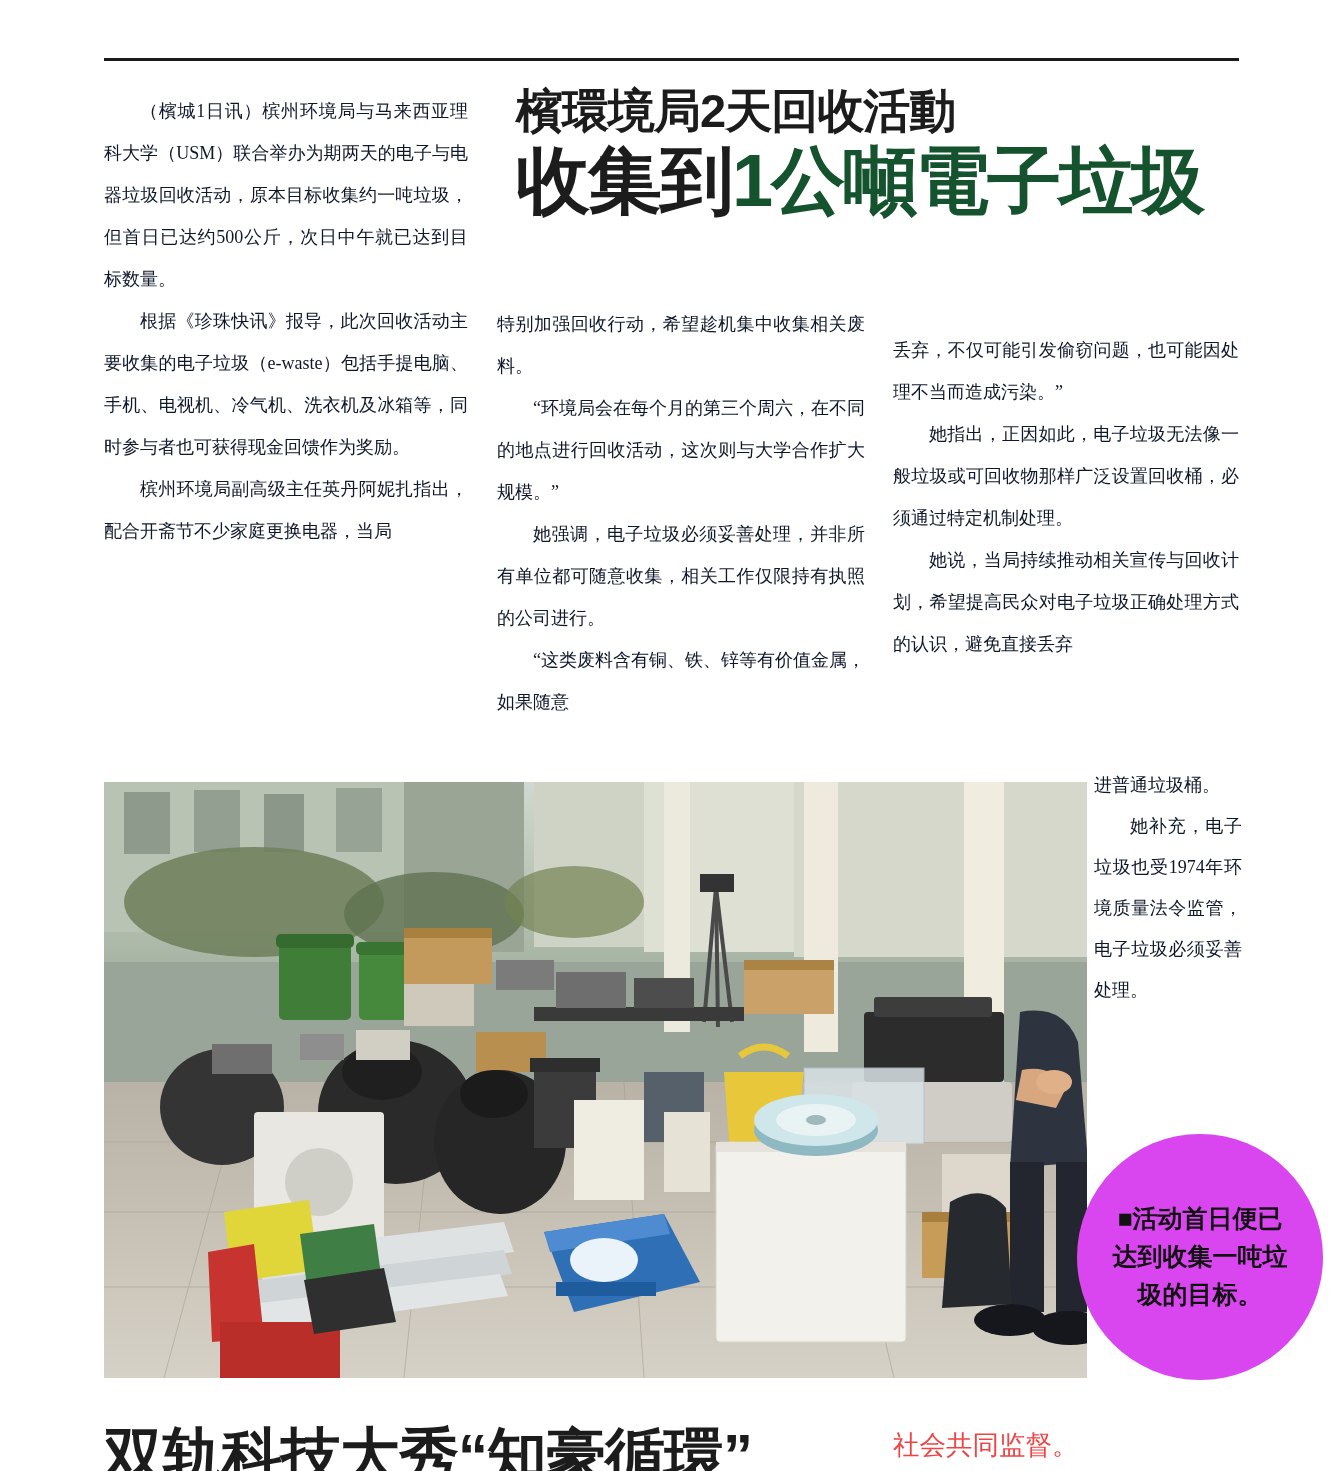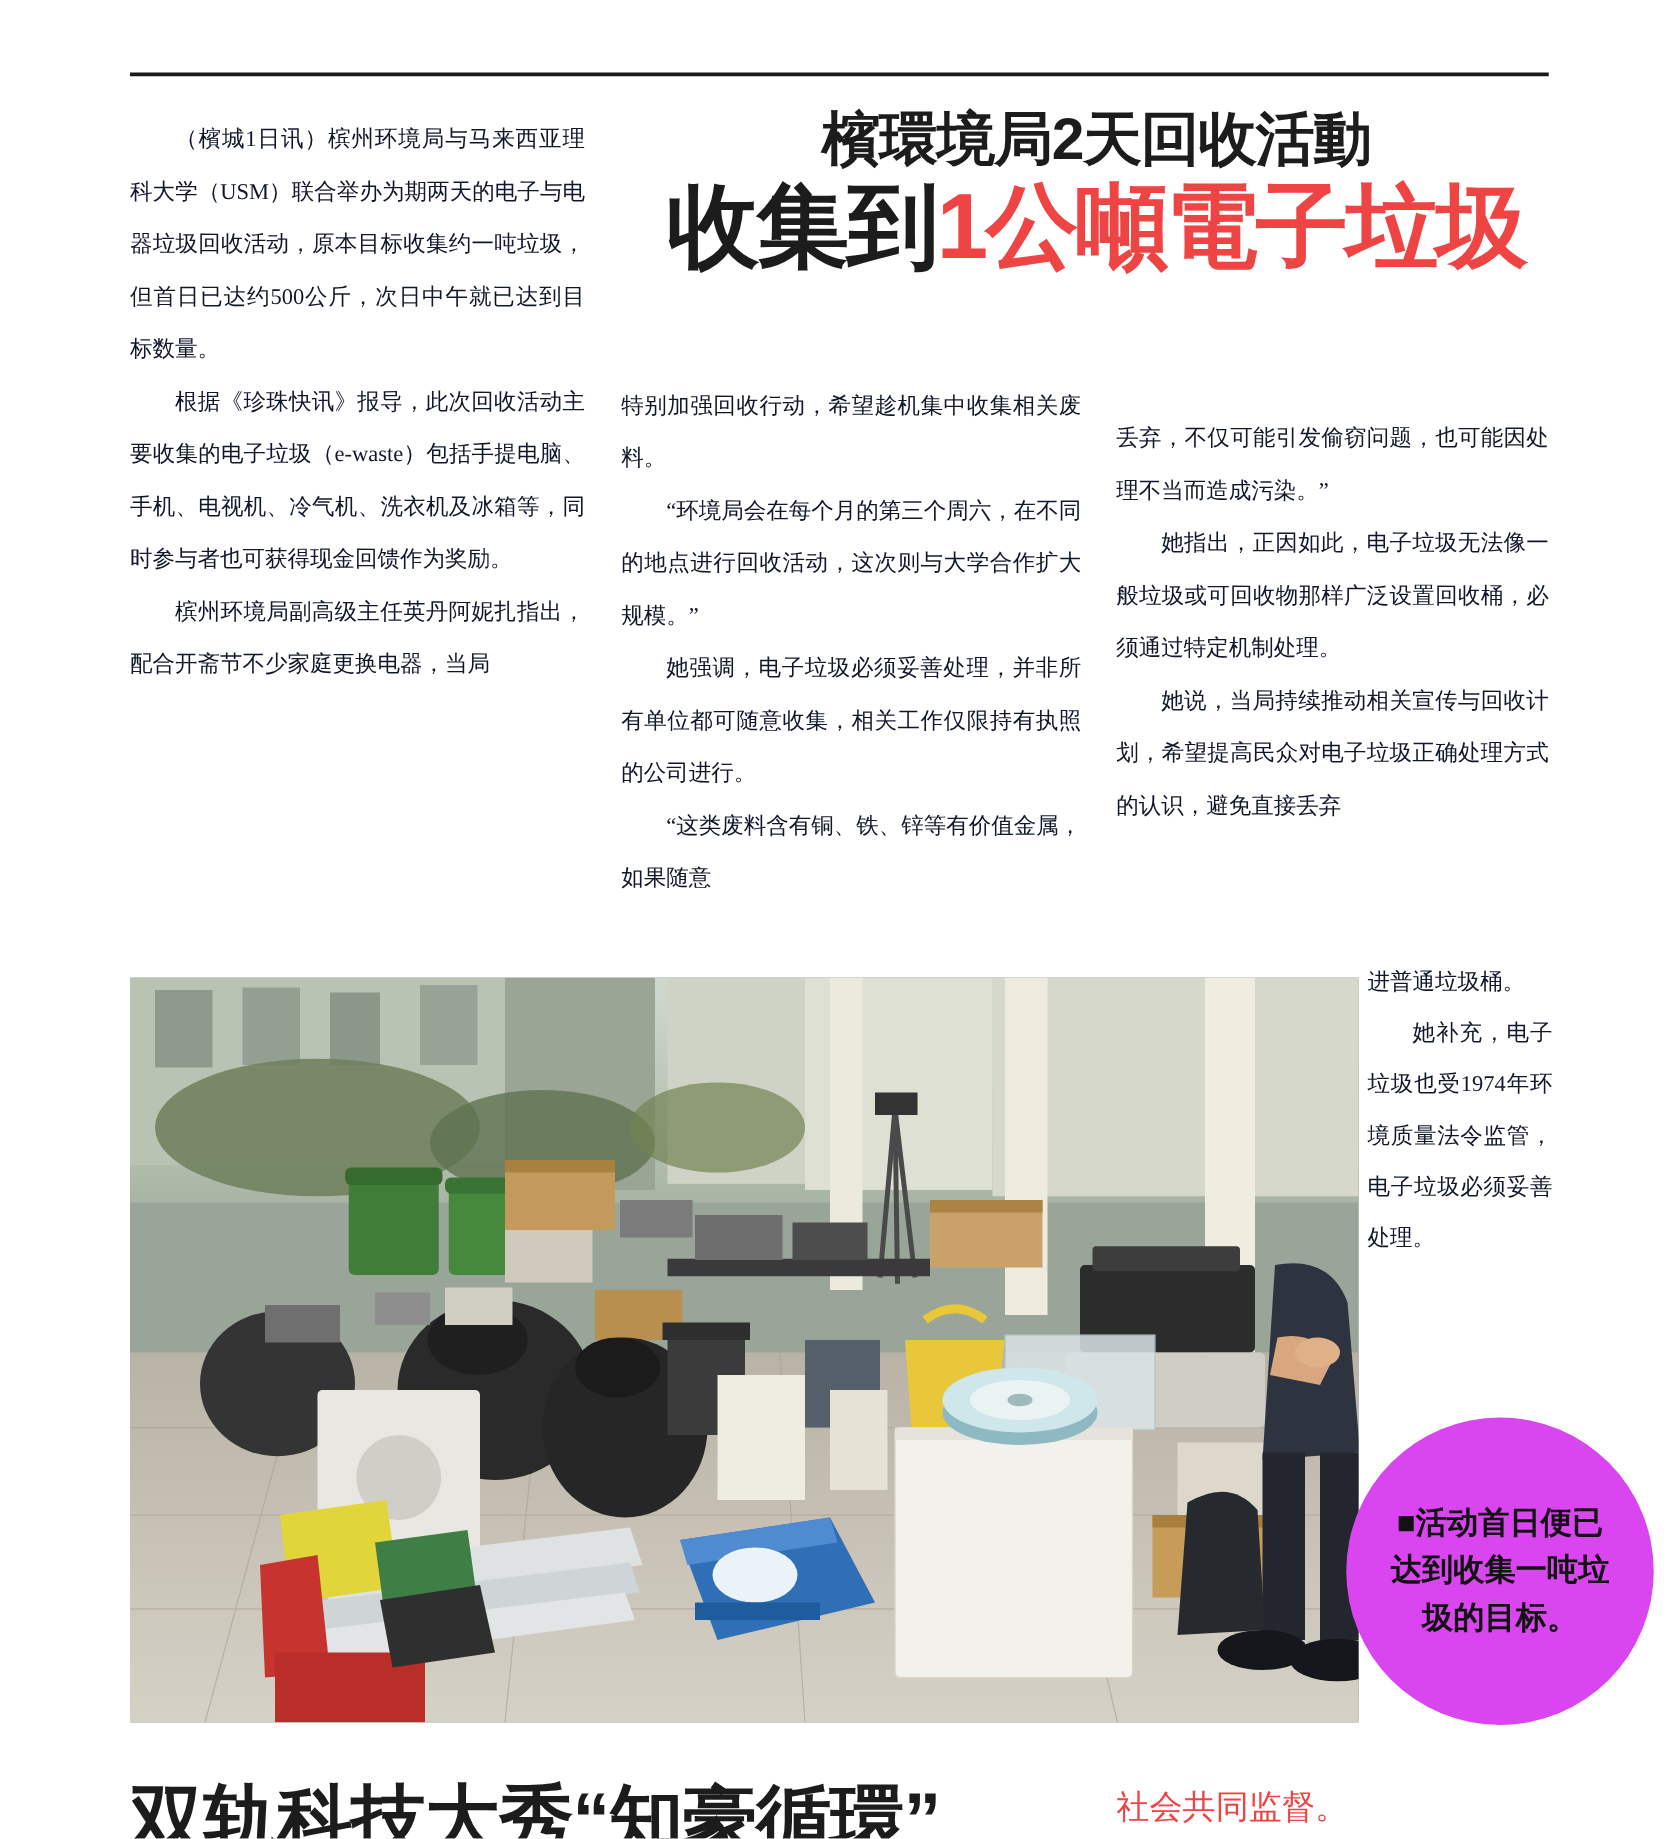--- a/index.html
+++ b/index.html
@@ -25,24 +25,23 @@
     left: 104px;
     top: 58px;
     width: 1135px;
     height: 3px;
     background: #1a1a1a;
   }
 
   
   .headline-wrap {
     position: absolute;
-    left: 497px;
+    left: 516px;
     top: 86px;
     width: 760px;
-    text-align: center;
   }
   .kicker {
     font-family: "Liberation Sans", sans-serif;
     font-weight: bold;
     font-size: 47px;
     line-height: 1.06;
     letter-spacing: -1px;
     color: #1c1c1c;
     white-space: nowrap;
   }
@@ -50,21 +49,21 @@
     font-family: "Liberation Sans", sans-serif;
     font-weight: bold;
     font-size: 74px;
     line-height: 1.05;
     letter-spacing: -2px;
     color: #1c1c1c;
     white-space: nowrap;
     margin-top: 6px;
   }
   .headline .hl-green {
-    color: #ef4444;
+    color: #14532d;
   }
 
   
   .col {
     position: absolute;
     font-family: "Liberation Serif", serif;
     font-size: 18px;
     line-height: 42px;
     color: #0f172a;
     text-align: justify;

